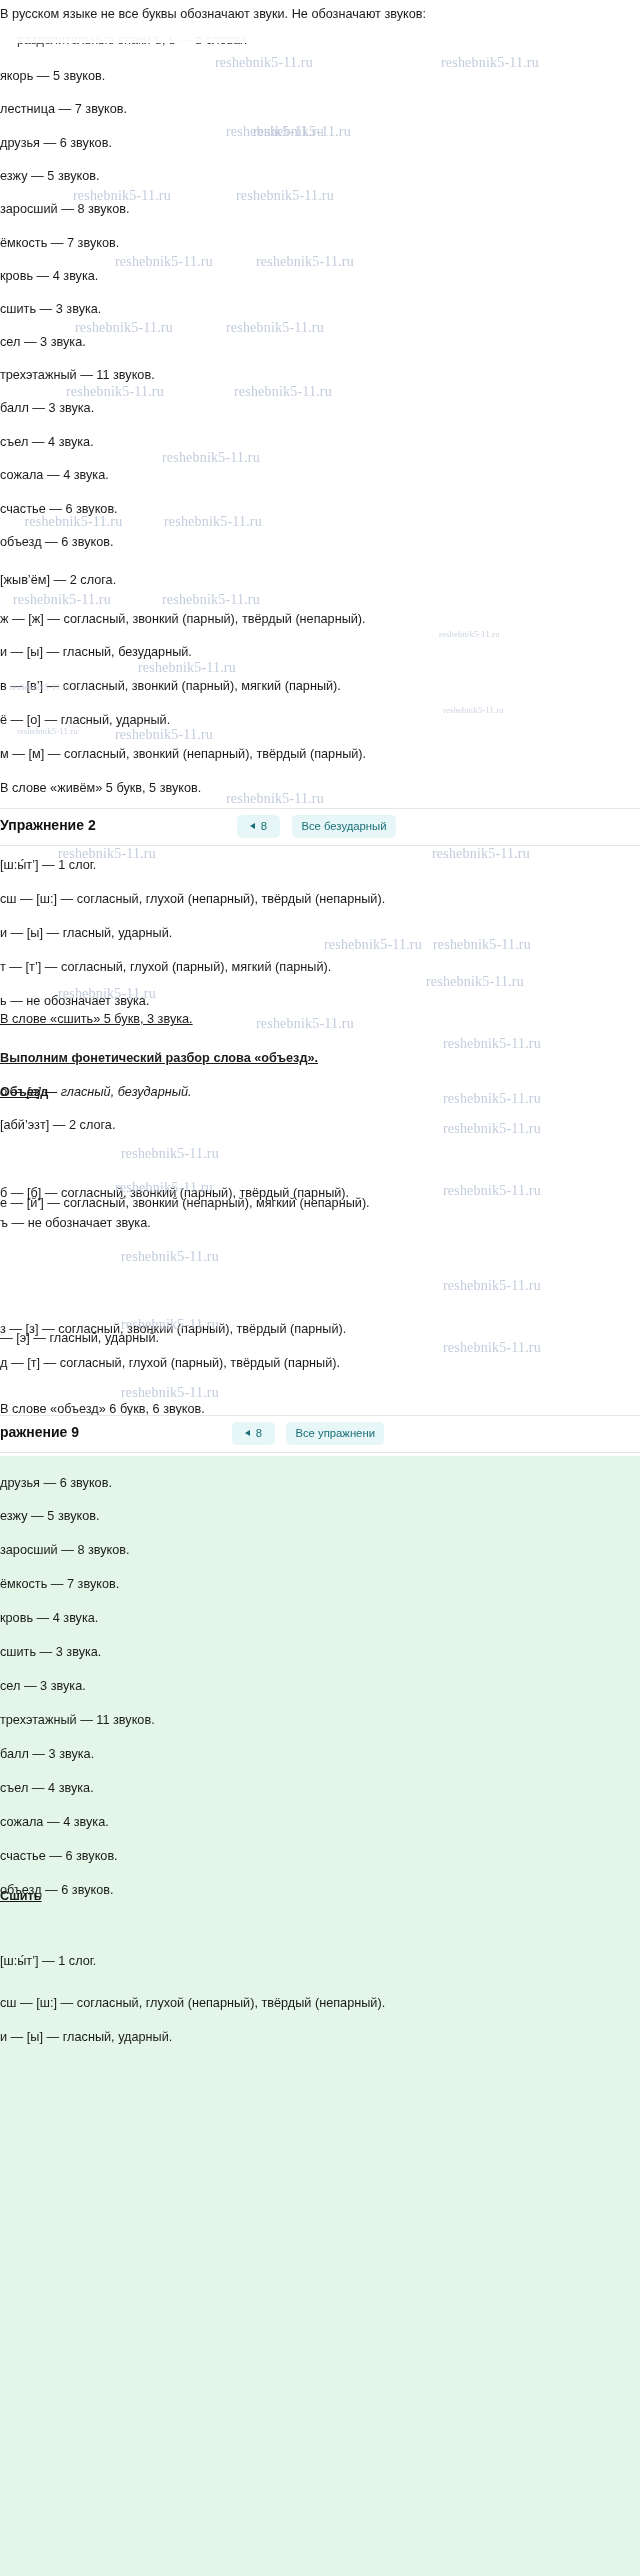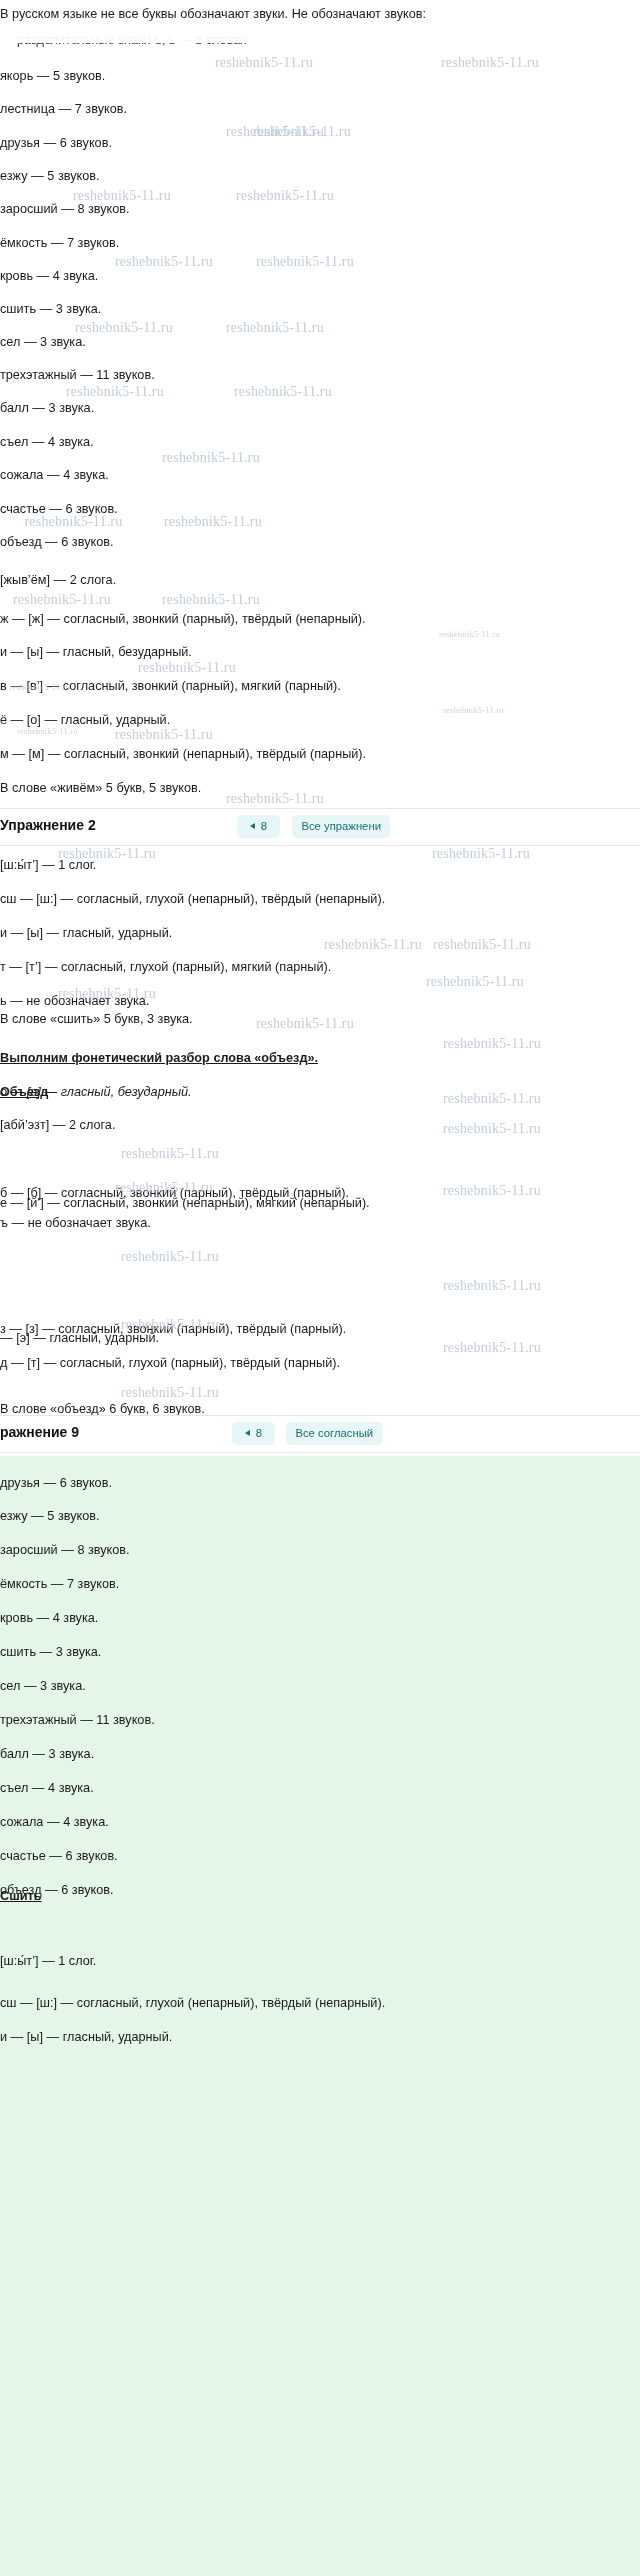--- a/index.html
+++ b/index.html
@@ -152,48 +152,48 @@
   <div class="line" style="top:712px;">ё — [о] — гласный, ударный.</div>
   <div class="line" style="top:746px;">м — [м] — согласный, звонкий (непарный), твёрдый (парный).</div>
   <div class="line" style="top:780px;">В слове «живём» 5 букв, 5 звуков.</div>
 
   <div class="ex-band" style="top:808px;"></div>
   <div class="ex-title" style="top:817px;">Упражнение 2</div>
   <button class="btn-back" style="left:237px;top:815px;">
     <span class="arrow-left"></span>
     <span>8</span>
   </button>
-  <button class="btn-all" style="left:292px;top:815px;">Все упражнени</button>
+  <button class="btn-all" style="left:292px;top:815px;">Все безударный</button>
 
   <div class="line" style="top:857px;">[ш:ы́т’] — 1 слог.</div>
   <div class="line" style="top:891px;">сш — [ш:] — согласный, глухой (непарный), твёрдый (непарный).</div>
   <div class="line" style="top:925px;">и — [ы] — гласный, ударный.</div>
   <div class="line" style="top:959px;">т — [т’] — согласный, глухой (парный), мягкий (парный).</div>
   <div class="line" style="top:993px;">ь — не обозначает звука.</div>
-  <div class="line" style="top:1011px;">В слове «сшить» 5 букв, 3 звука.</div>
+  <div class="line" style="top:1011px;text-decoration:underline;">В слове «сшить» 5 букв, 3 звука.</div>
 
   <div class="line bold" style="top:1050px;">Выполним фонетический разбор слова «объезд».</div>
   <div class="line bold" style="top:1084px;">Объезд</div>
   <div class="line" style="top:1117px;">[абй’эзт] — 2 слога.</div>
   <div class="line" style="top:1084px;font-style:italic;">о — [а] — гласный, безударный.</div>
   <div class="line" style="top:1185px;">б — [б] — согласный, звонкий (парный), твёрдый (парный).</div>
   <div class="line" style="top:1215px;">ъ — не обозначает звука.</div>
   <div class="line" style="top:1195px;text-align:right;">е — [й’] — согласный, звонкий (непарный), мягкий (непарный).</div>
   <div class="line" style="top:1287px;margin-top:43px;">  — [э] — гласный, ударный.</div>
   <div class="line" style="top:1321px;">з — [з] — согласный, звонкий (парный), твёрдый (парный).</div>
   <div class="line" style="top:1355px;">д — [т] — согласный, глухой (парный), твёрдый (парный).</div>
   <div class="line" style="top:1401px;">В слове «объезд» 6 букв, 6 звуков.</div>
 
   <div class="ex-band" style="top:1415px;"></div>
   <div class="ex-title" style="top:1424px;">ражнение 9</div>
   <button class="btn-back" style="left:232px;top:1422px;">
     <span class="arrow-left"></span>
     <span>8</span>
   </button>
-  <button class="btn-all" style="left:286px;top:1422px;">Все согласный</button>
+  <button class="btn-all" style="left:286px;top:1422px;">Все упражнени</button>
 
   <div class="green-block" style="top:1456px;height:1120px;"></div>
 
   <div class="line" style="top:1475px;">друзья — 6 звуков.</div>
   <div class="line" style="top:1508px;">езжу — 5 звуков.</div>
   <div class="line" style="top:1542px;">заросший — 8 звуков.</div>
   <div class="line" style="top:1576px;">ёмкость — 7 звуков.</div>
   <div class="line" style="top:1610px;">кровь — 4 звука.</div>
   <div class="line" style="top:1644px;">сшить — 3 звука.</div>
   <div class="line" style="top:1678px;">сел — 3 звука.</div>

